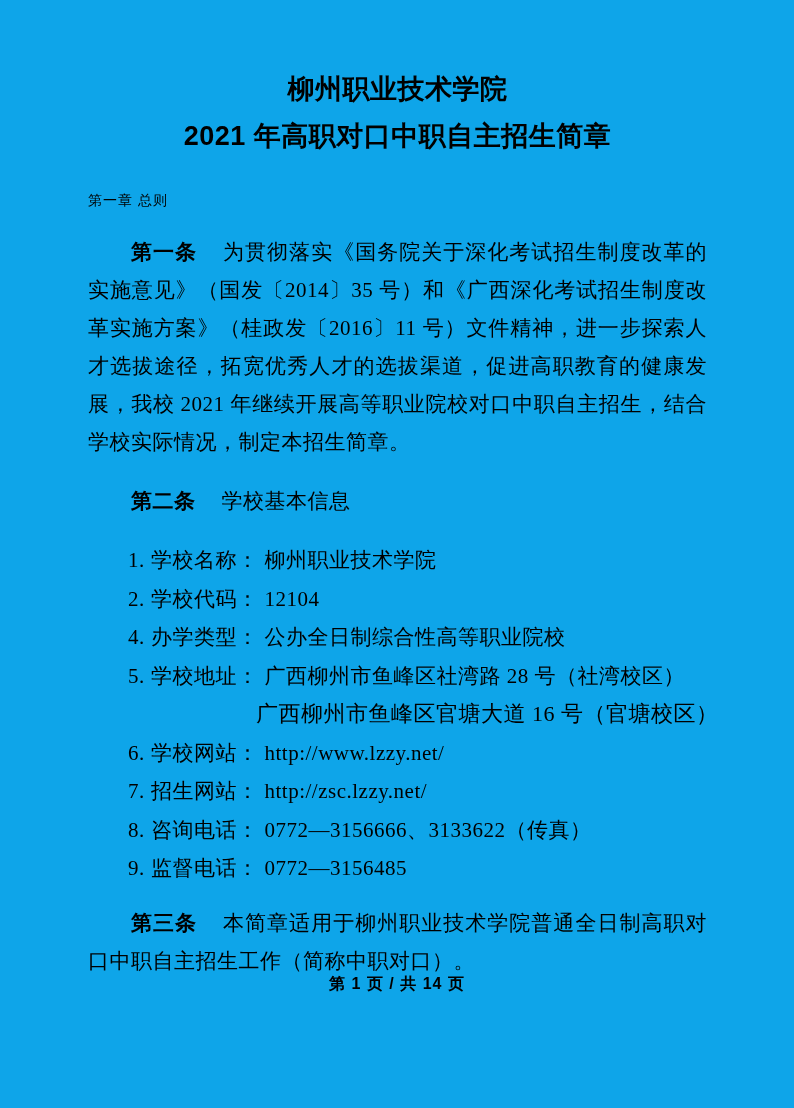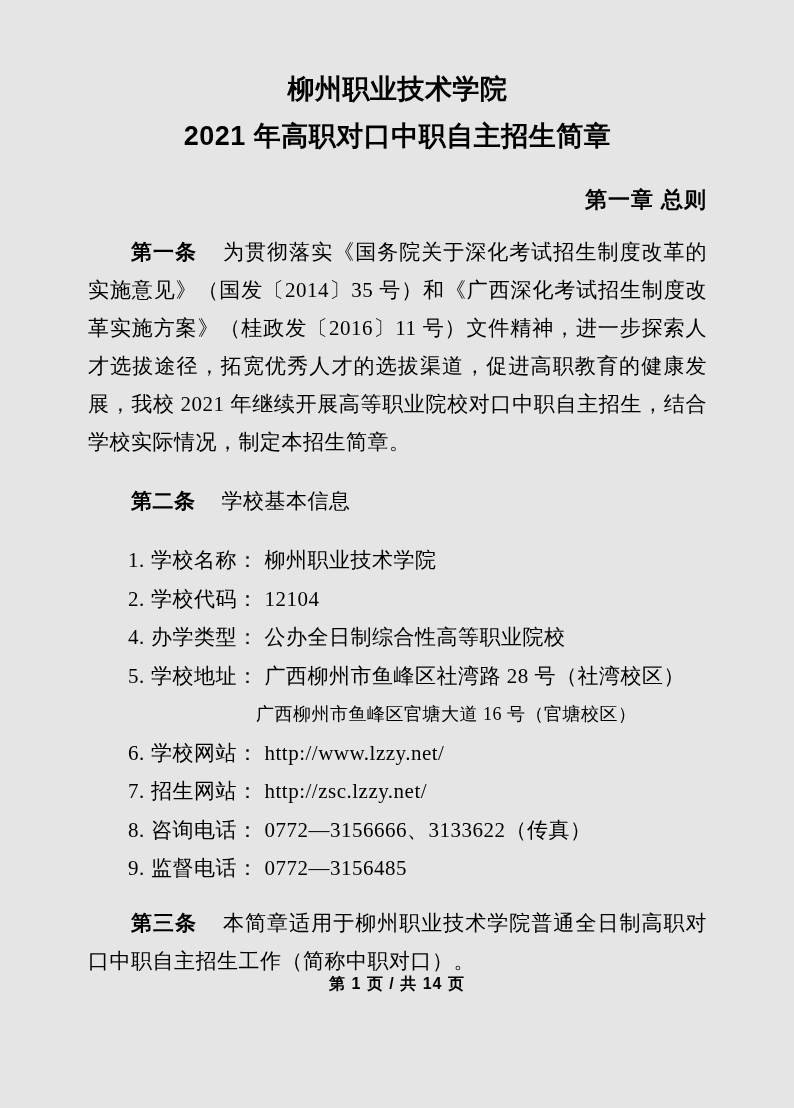--- a/index.html
+++ b/index.html
@@ -4,21 +4,21 @@
 <style>
   html, body {
     margin: 0;
     padding: 0;
     background: #ffffff;
   }
   .page {
     position: relative;
     width: 794px;
     height: 1108px;
-    background: #e5e5e5;
+    background: #0ea5e9;
     color: #000000;
     font-family: "Liberation Serif", "DejaVu Serif", serif;
     overflow: hidden;
     box-sizing: border-box;
   }
   .content {
     position: absolute;
     left: 88px;
     top: 0;
     width: 619px;
@@ -27,24 +27,24 @@
     padding-top: 66px;
     text-align: center;
     font-family: "Liberation Sans", "DejaVu Sans", sans-serif;
     font-weight: bold;
     font-size: 27px;
     line-height: 47px;
     letter-spacing: 0.5px;
   }
   .chapter-heading {
     margin-top: 24px;
-    text-align: right;
+    text-align: left;
     font-family: "Liberation Sans", "DejaVu Sans", sans-serif;
-    font-weight: bold;
-    font-size: 22px;
+    font-weight: normal;
+    font-size: 14px;
     line-height: 32px;
     letter-spacing: 1px;
   }
   .article {
     font-size: 21px;
     line-height: 38px;
     letter-spacing: 0.5px;
     text-align: justify;
     text-indent: 43px;
   }
@@ -68,21 +68,21 @@
   }
   .item-num {
     display: inline-block;
     width: 23px;
   }
   .item-value {
     margin-left: 6px;
   }
   .info-line2 {
     padding-left: 152px;
-    font-size: 18px;
+    font-size: 22px;
     line-height: 38.5px;
     letter-spacing: 0.5px;
     white-space: nowrap;
   }
   .article-third {
     margin-top: 1px;
   }
   .page-footer {
     position: absolute;
     left: 0;

